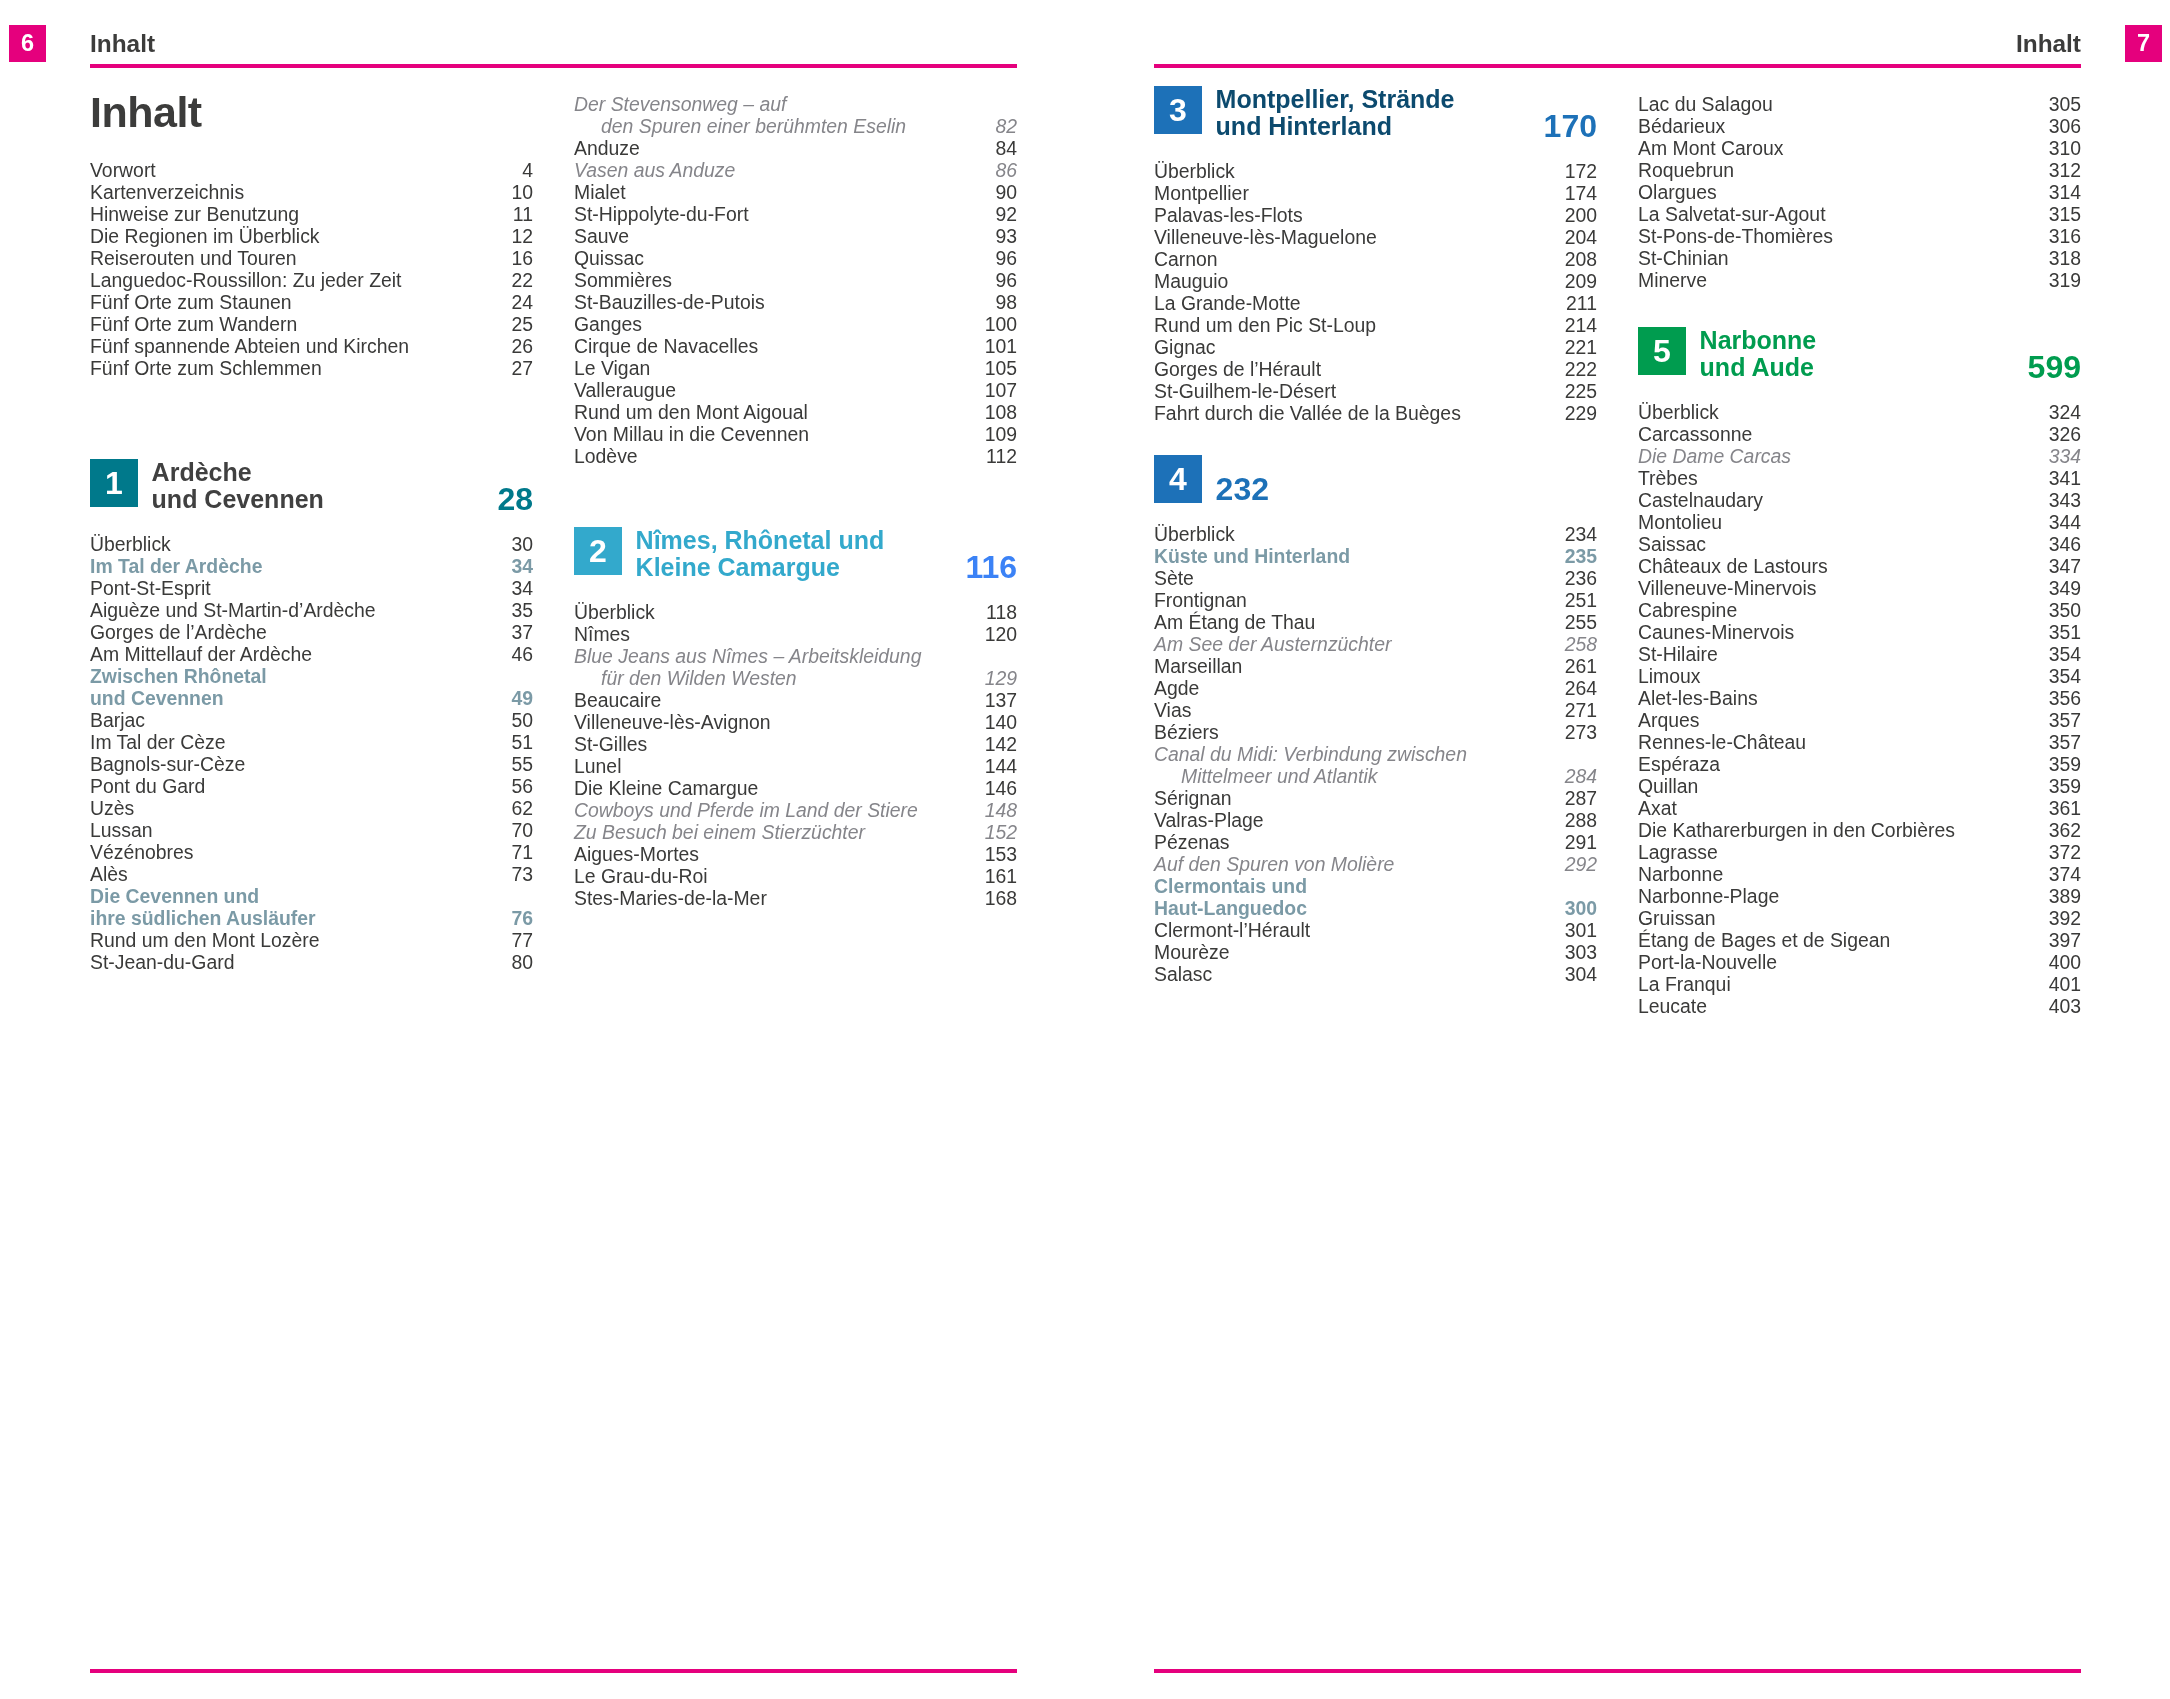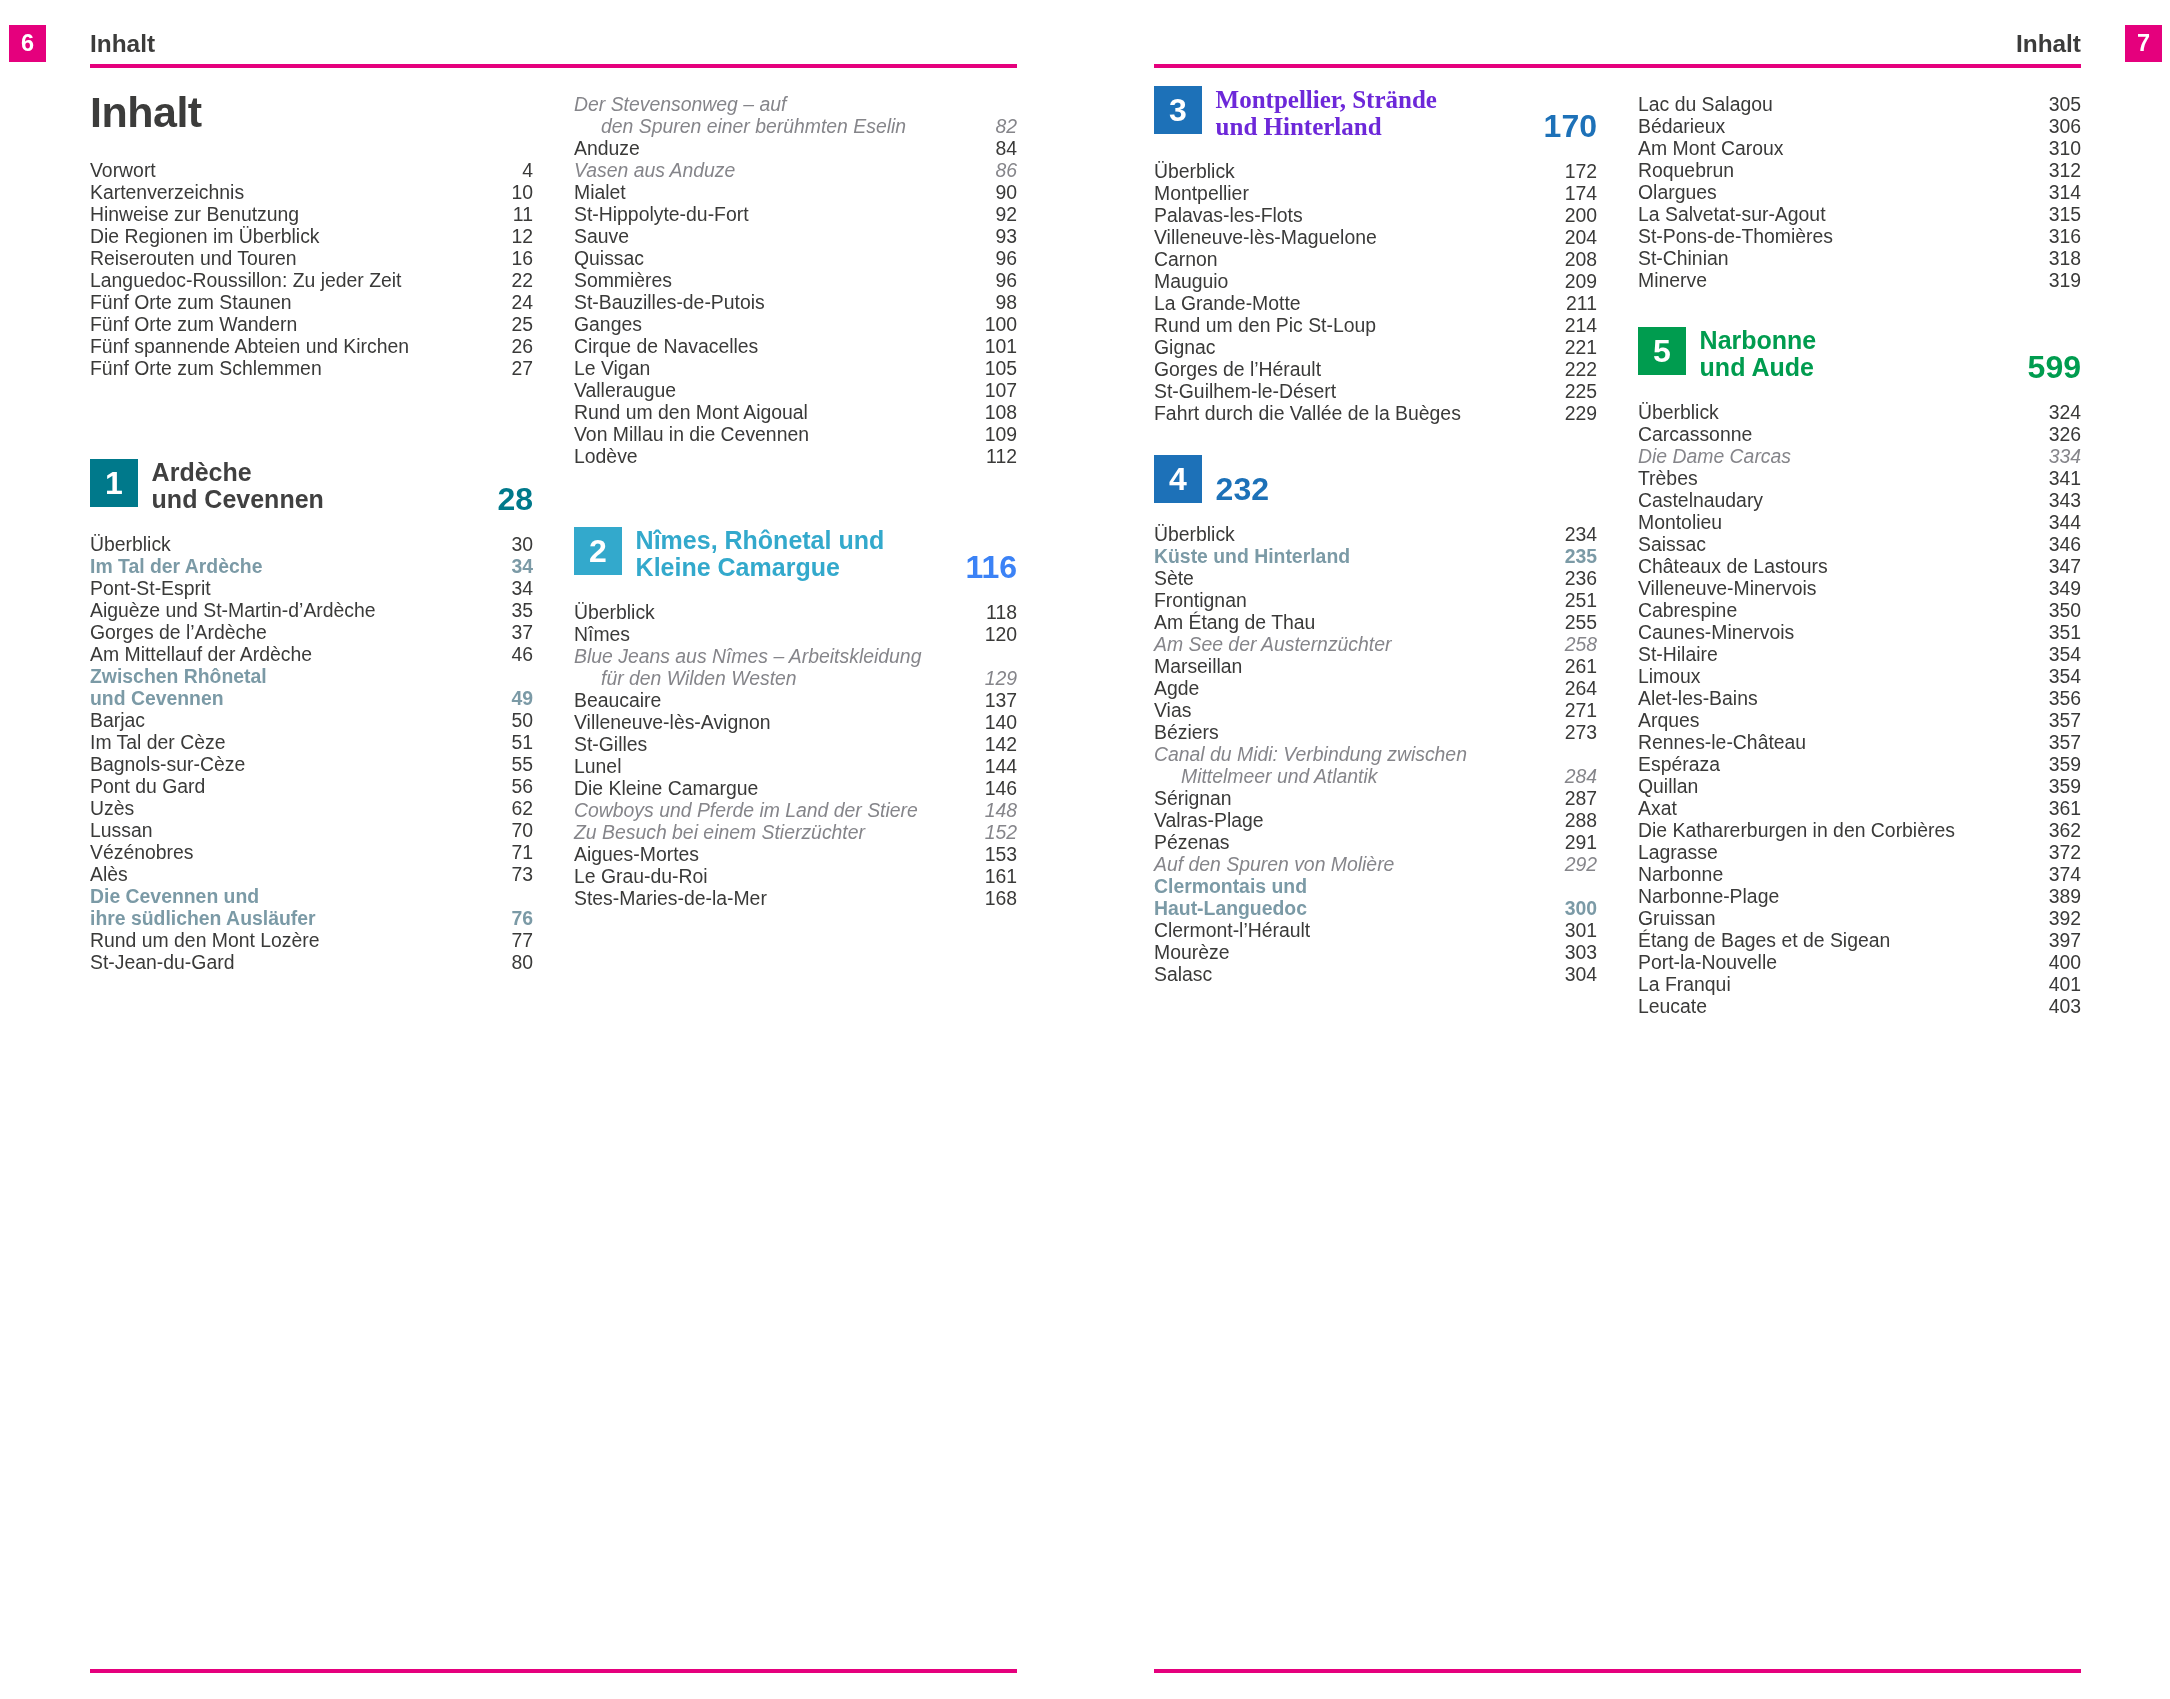--- a/index.html
+++ b/index.html
@@ -327,21 +327,21 @@
 
   <div class="page right">
     <div class="pgbox">7</div>
     <div class="runhead">Inhalt</div>
     <div class="rule top"></div>
     <div class="rule bottom"></div>
     <div class="cols">
       <div class="col">
           <div class="section">
             <div class="secnum" style="background: rgb(29, 113, 184);">3</div>
-            <div class="sectitle" style="color: #6d28d9; font-family: Liberation Serif, serif;">Montpellier, Strände
+            <div class="sectitle" style="color: #0c4a6e;">Montpellier, Strände
 und Hinterland</div>
             <div class="secpage" style="color: rgb(29, 113, 184);">170</div>
           </div>
           <div class="entry">
             <span class="lbl">Überblick</span>
             <span class="pg">172</span>
           </div>
           <div class="entry">
             <span class="lbl">Montpellier</span>
             <span class="pg">174</span>

